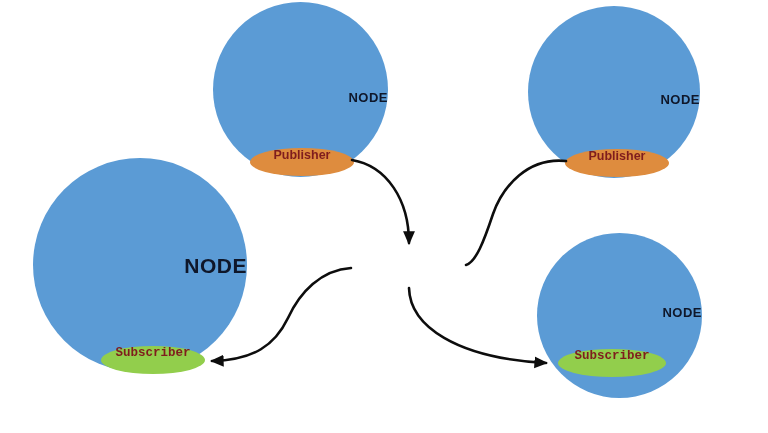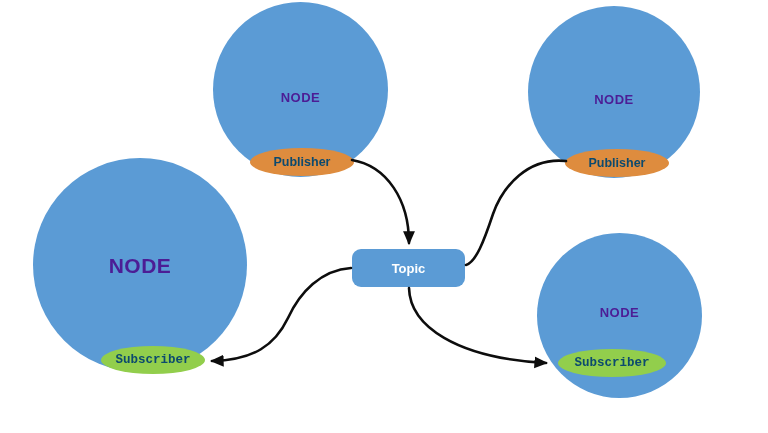--- a/index.html
+++ b/index.html
@@ -19,33 +19,32 @@
     overflow: hidden;
   }
   .node-circle {
     position: absolute;
     border-radius: 50%;
     background: #5B9BD5;
   }
   .node-label {
     position: absolute;
     width: 100%;
-    text-align: center;
-    color: #4c1d95;
+    text-align: right;
+    color: #0f172a;
     font-weight: bold;
     letter-spacing: 0.5px;
     user-select: none;
   }
   .endpoint {
     position: absolute;
     border-radius: 50%;
     display: flex;
-    align-items: center;
     justify-content: center;
-    color: #0c4a6e;
+    color: #7f1d1d;
     font-weight: bold;
     white-space: nowrap;
   }
   .endpoint.publisher { background: #DE8C3E; }
   .endpoint.subscriber { background: #92CE4C; font-family: Liberation Mono, monospace; }
   .topic-box {
     position: absolute;
     background: #5B9BD5;
     border-radius: 9px;
     display: flex;
@@ -96,23 +95,20 @@
     <span>Publisher</span>
   </div>
 
   <div class="node-circle" style="left:537px; top:233px; width:165px; height:165px;">
     <div class="node-label" style="top:72px; font-size:13px;">NODE</div>
   </div>
   <div class="endpoint subscriber" style="left:558px; top:349px; width:108px; height:28px; font-size:12.5px;">
     <span>Subscriber</span>
   </div>
 
-  <div class="topic-box" style="left:352px; top:249px; width:113px; height:38px; font-size:13px;">
-    <span>Topic</span>
-  </div>
 
   <svg id="connectors" viewBox="0 0 768 433" xmlns="http://www.w3.org/2000/svg">
     <defs>
       <marker id="arrow-end" viewBox="0 0 10 10" refX="8.6" refY="5" markerWidth="5.2" markerHeight="5.2" orient="auto-start-reverse">
         <path d="M 0 0.6 L 10 5 L 0 9.4 z" fill="#0d0d0d"></path>
       </marker>
     </defs>
 
     <path class="conn-path" marker-end="url(#arrow-end)" d="M 352 160 C 387 166 409 200 409 243"></path>
 

